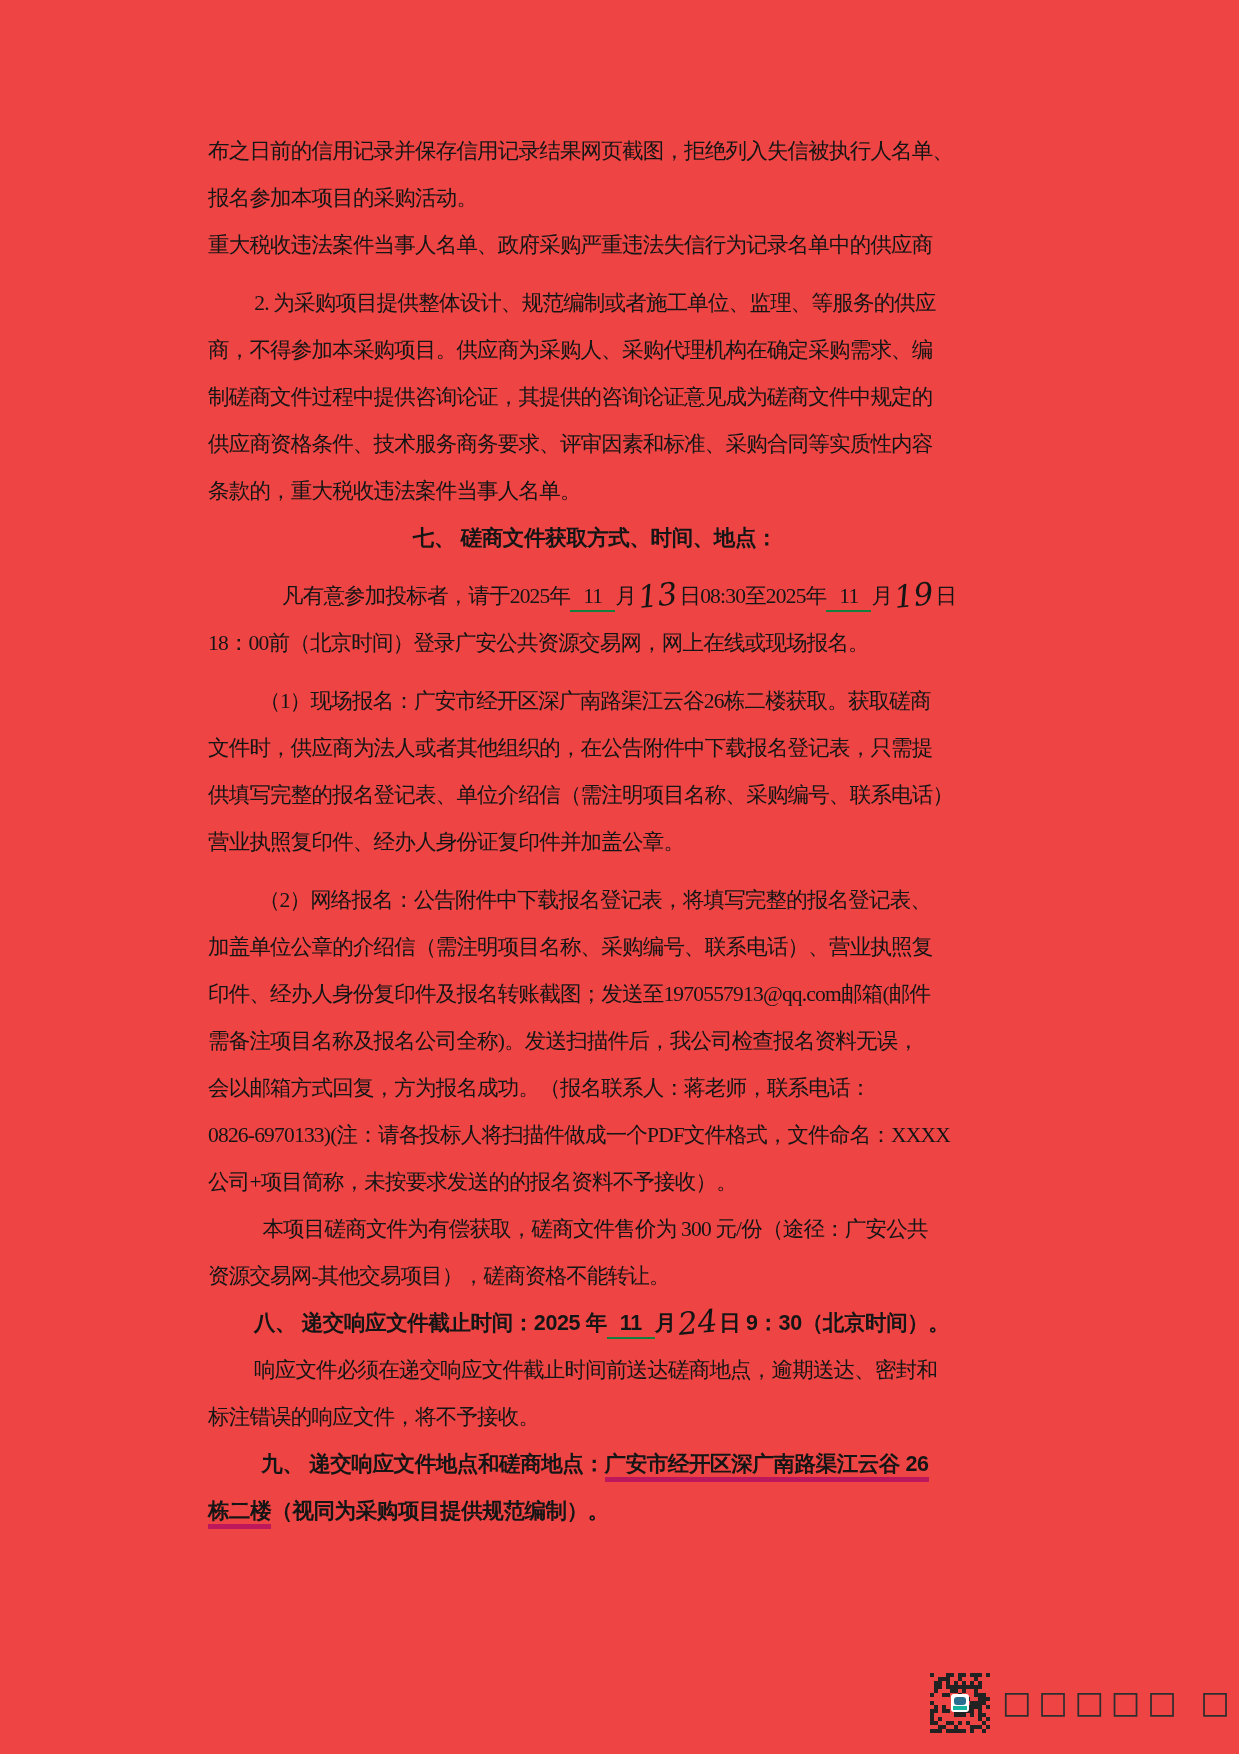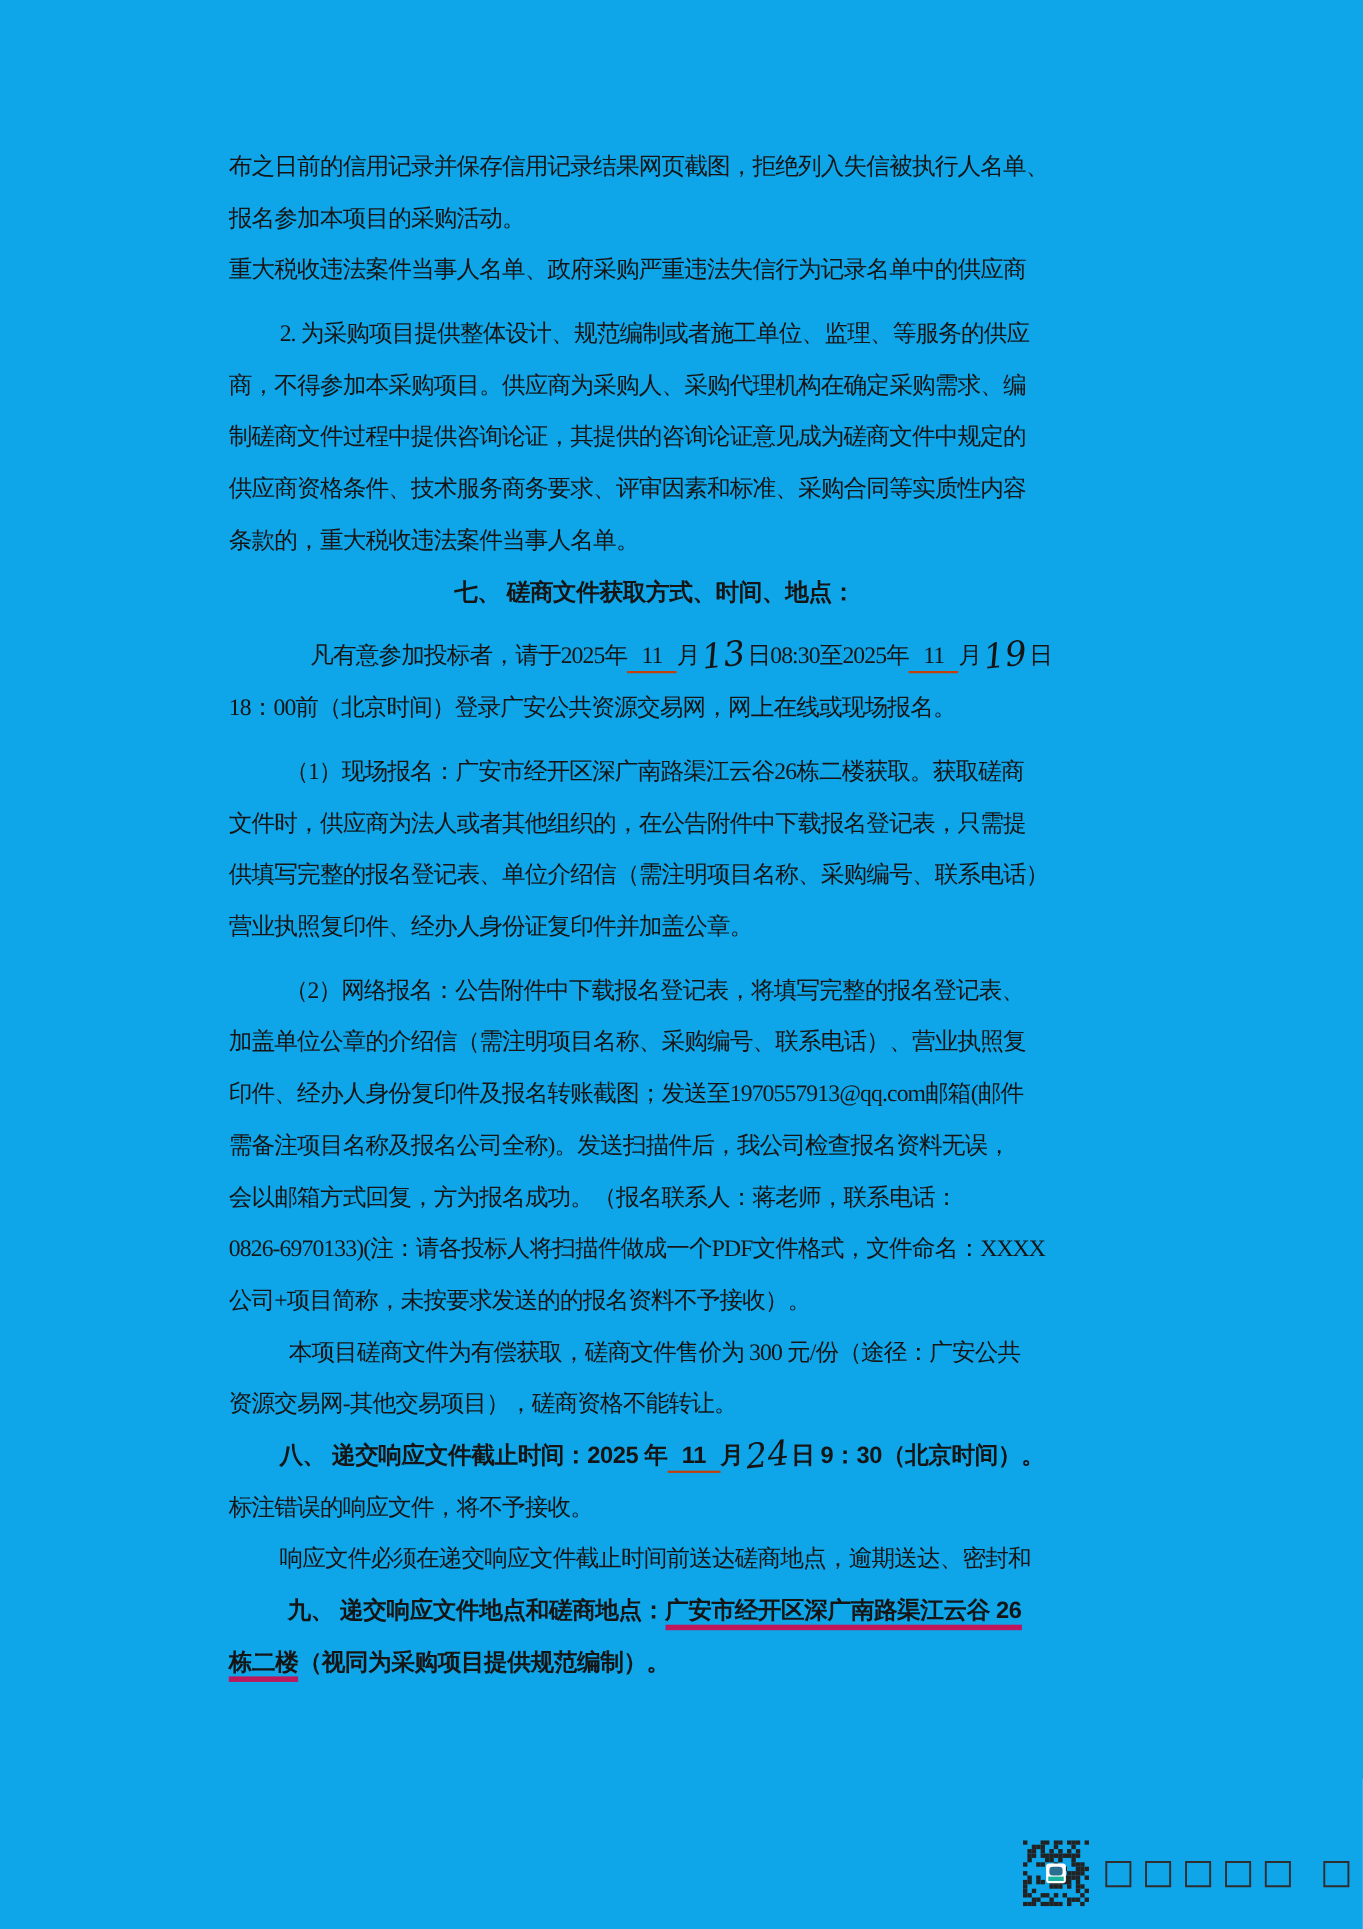--- a/index.html
+++ b/index.html
@@ -1,31 +1,31 @@
 <!DOCTYPE html>
 <html><head>
 <meta charset="utf-8">
 <style>
   html,body{margin:0;padding:0;}
   body{
     width:1239px;height:1754px;position:relative;
     background:#ffffff;
     font-family:"Liberation Serif","DejaVu Serif",serif;
   }
-  .page{position:absolute;inset:0;background:#0ea5e9;}
+  .page{position:absolute;inset:0;background:#ef4444;}
   .doc{
     position:absolute;left:208px;top:128px;width:728px;
     color:#151515;font-size:21.5px;letter-spacing:-0.8px;
   }
   .line{line-height:47px;white-space:nowrap;}
   .gap{margin-top:11px;}
   .indent1{padding-left:46px;text-align:center;}
   .indent2{padding-left:74px;}
   .bold{font-weight:bold;font-family:"Liberation Sans","DejaVu Sans",sans-serif;letter-spacing:-0.4px;}
-  .u{display:inline-block;line-height:1.25;border-bottom:2px solid #c2410c;padding:0 13px;}
+  .u{display:inline-block;line-height:1.25;border-bottom:2px solid #15803d;padding:0 13px;}
   .u2{border-bottom:5px solid #be185d;padding-bottom:1px;}
   .hw{
     display:inline-block;font-family:"DejaVu Serif",serif;font-style:italic;
     font-weight:500;font-size:31px;line-height:0;transform:rotate(-6deg);
     margin:0 2px;position:relative;top:3px;letter-spacing:0;
   }
   .qr{position:absolute;left:930px;top:1673px;width:60px;height:60px;}
   .glyphs{
     position:absolute;left:1002px;top:1672px;
     font-family:"DejaVu Sans",sans-serif;font-size:31px;line-height:60px;
@@ -55,22 +55,22 @@
       <div class="line indent1 gap"><span>（2）网络报名：公告附件中下载报名登记表，将填写完整的报名登记表、</span></div>
       <div class="line"><span>加盖单位公章的介绍信（需注明项目名称、采购编号、联系电话）、营业执照复</span></div>
       <div class="line"><span>印件、经办人身份复印件及报名转账截图；发送至1970557913@qq.com邮箱(邮件</span></div>
       <div class="line"><span>需备注项目名称及报名公司全称)。发送扫描件后，我公司检查报名资料无误，</span></div>
       <div class="line"><span>会以邮箱方式回复，方为报名成功。（报名联系人：蒋老师，联系电话：</span></div>
       <div class="line"><span>0826-6970133)(注：请各投标人将扫描件做成一个PDF文件格式，文件命名：XXXX</span></div>
       <div class="line"><span>公司+项目简称，未按要求发送的的报名资料不予接收）。</span></div>
       <div class="line indent1"><span>本项目磋商文件为有偿获取，磋商文件售价为 300 元/份（途径：广安公共</span></div>
       <div class="line"><span>资源交易网-其他交易项目），磋商资格不能转让。</span></div>
       <div class="line indent1 bold"><span>八、 递交响应文件截止时间：2025 年</span><span class="u">11</span><span>月</span><span class="hw">24</span><span>日 9：30（北京时间）。</span></div>
+      <div class="line indent1"><span>响应文件必须在递交响应文件截止时间前送达磋商地点，逾期送达、密封和</span></div>
       <div class="line"><span>标注错误的响应文件，将不予接收。</span></div>
-      <div class="line indent1"><span>响应文件必须在递交响应文件截止时间前送达磋商地点，逾期送达、密封和</span></div>
       <div class="line indent1 bold"><span>九、 递交响应文件地点和磋商地点：</span><span class="u2">广安市经开区深广南路渠江云谷 26</span></div>
       <div class="line bold"><span class="u2">栋二楼</span><span>（视同为采购项目提供规范编制）。</span></div>
     </div>
   <div class="qr"><svg width="60" height="60" viewBox="0 0 60 60" xmlns="http://www.w3.org/2000/svg">
      <g fill="#222">
           <rect x="0" y="0" width="4" height="4"></rect>
           <rect x="16" y="0" width="4" height="4"></rect>
           <rect x="20" y="0" width="4" height="4"></rect>
           <rect x="28" y="0" width="4" height="4"></rect>
           <rect x="32" y="0" width="4" height="4"></rect>

